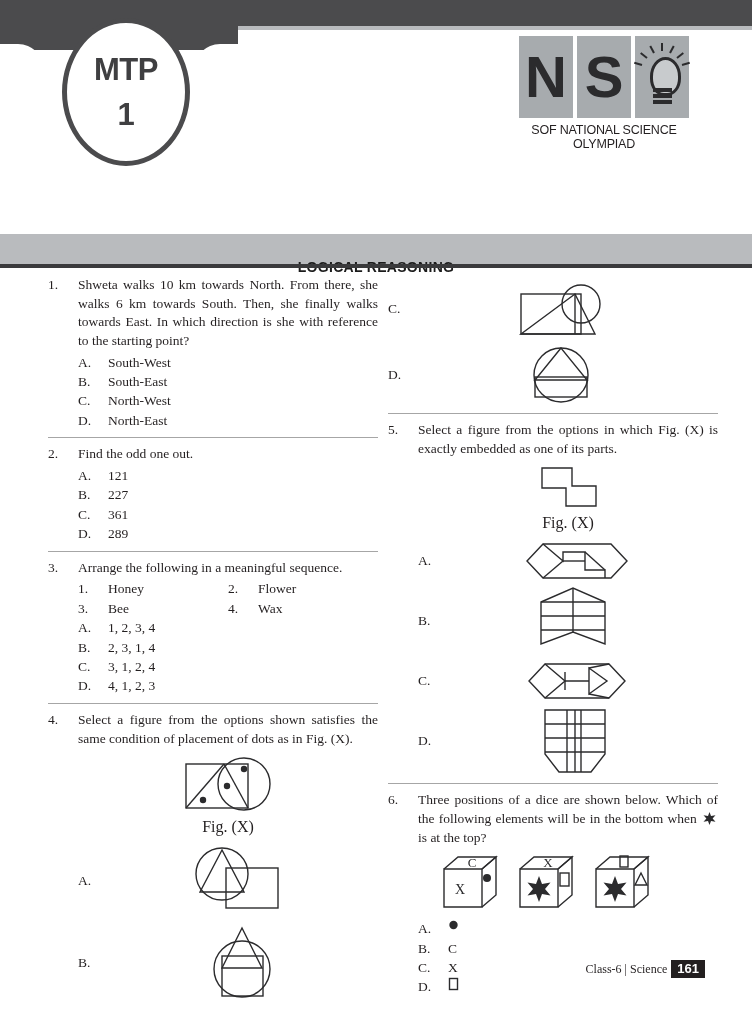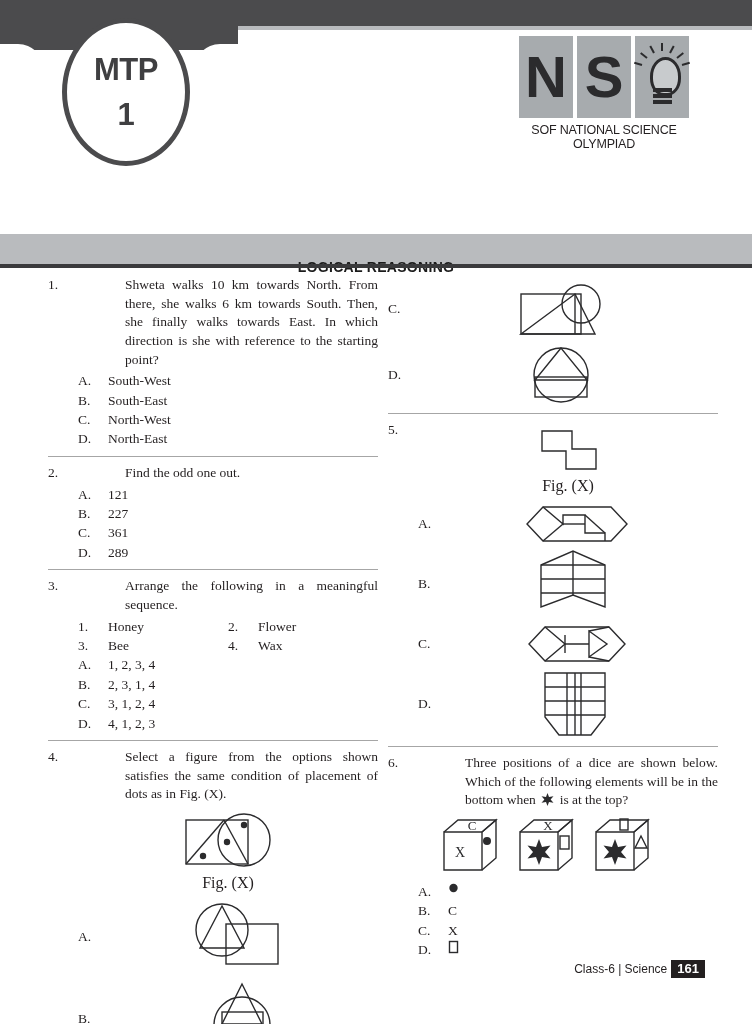--- a/index.html
+++ b/index.html
@@ -97,21 +97,21 @@
   
   .cols{position:absolute;left:0;top:276px;width:752px;height:690px;}
   .col{position:absolute;top:0;width:330px;}
   .col-left{left:48px;}
   .col-right{left:388px;}
 
   .q{position:relative;}
   .q-row{display:flex;}
   .q-num{width:30px;flex:0 0 30px;font-size:13.5px;line-height:1.38;}
   .q-body{flex:1;}
-  .q-text{font-size:13.5px;line-height:1.38;text-align:justify;margin-left:47px;}
+  .q-text{font-size:13.5px;line-height:1.38;text-align:justify;}
   .opts{margin-top:2px;}
   .opt{display:flex;font-size:13.5px;line-height:1.44;}
   .opt-key{width:30px;flex:0 0 30px;}
   .opt-val{flex:1;}
   .seq{display:flex;font-size:13.5px;line-height:1.44;}
   .seq-col{display:flex;width:50%;}
   .seq-key{width:30px;flex:0 0 30px;}
   .hr{height:1px;background:#a6a6a6;margin:7px 0 7px 0;}
   .figcap{text-align:center;font-size:16px;margin-top:2px;}
 
@@ -119,21 +119,21 @@
   .fig-key{width:30px;flex:0 0 30px;font-size:13.5px;}
   .center{display:flex;justify-content:center;}
 
   svg{display:block;}
   .st{fill:none;stroke:#2b2b2d;stroke-width:1.4;}
   .stf{fill:#2b2b2d;}
 
   
   .footer{position:absolute;left:0;bottom:44px;width:752px;height:20px;}
   .footer-in{position:absolute;right:47px;top:0;display:flex;align-items:center;}
-  .footer-txt{font-family:Liberation Sans, sans-serif;font-size:12px;color:#231f20;}
+  .footer-txt{font-family:Liberation Serif, serif;font-size:12px;color:#231f20;}
   .footer-pg{
     margin-left:4px;background:#231f20;color:#fff;
     font-family:"Liberation Sans", sans-serif;font-weight:bold;font-size:13px;
     padding:1px 6px 2px 6px;
   }
 </style>
 </head>
 <body>
 
 <div class="page">
@@ -361,20 +361,21 @@
             </svg>
           </div>
         </div>
       </div>
       <div class="hr"></div>
 
       <div class="q">
         <div class="q-row">
           <div class="q-num">5.</div>
           <div class="q-body">
+            <div class="q-text">Select a figure from the options in which Fig. (X) is exactly embedded as one of its parts.</div>
 
             <div class="center" style="margin-top:6px;">
               <svg width="80" height="48" viewBox="0 0 80 48">
                 <path class="st" d="M14 4 L44 4 L44 22 L68 22 L68 42 L38 42 L38 24 L14 24 Z"></path>
               </svg>
             </div>
             <div class="figcap">Fig. (X)</div>
 
             <div class="figwrap" style="margin-top:8px;">
               <div class="fig-key">A.</div>

